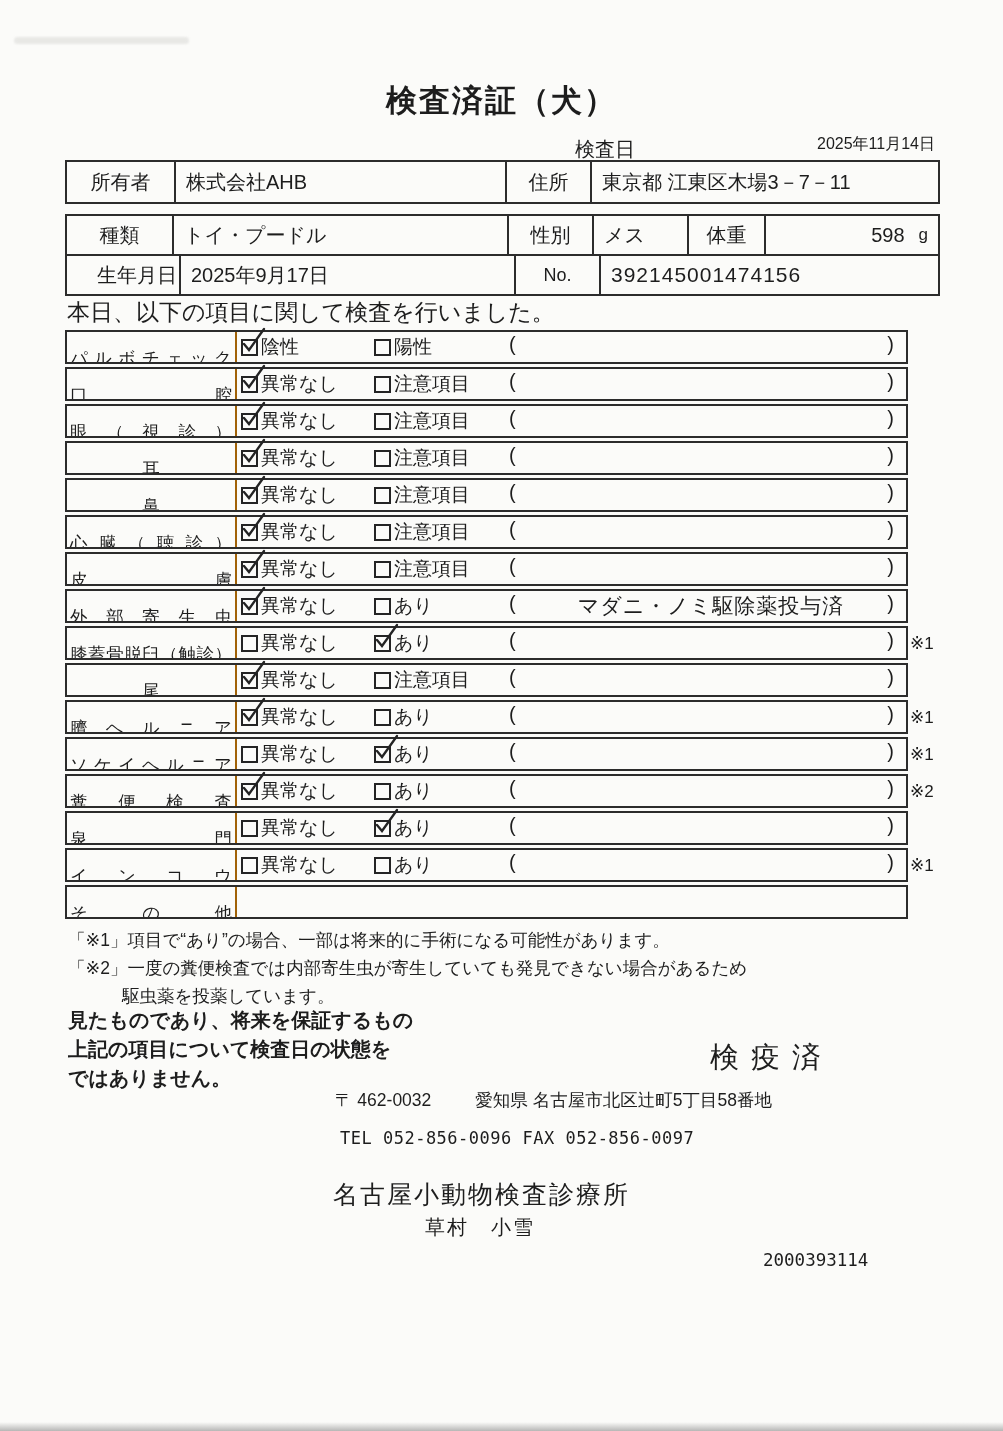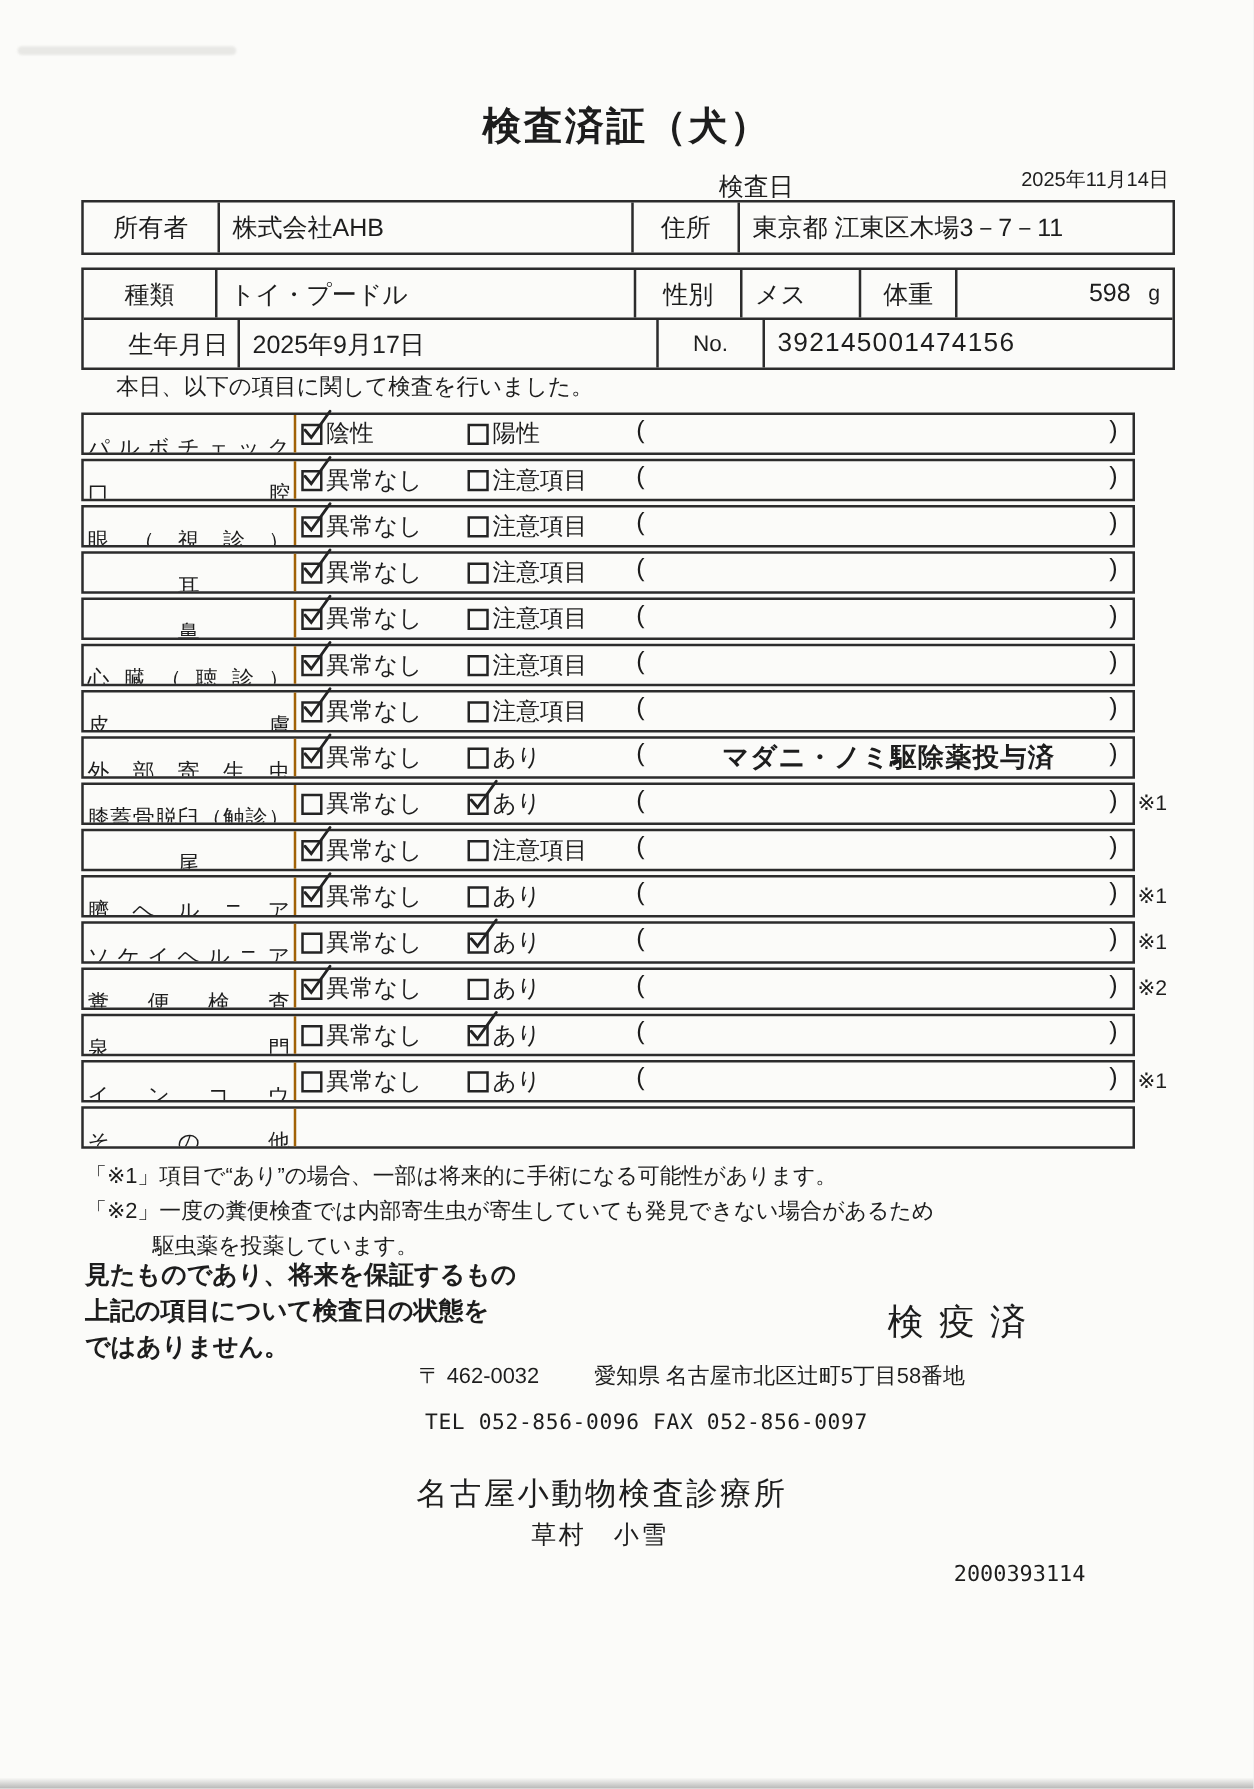--- a/index.html
+++ b/index.html
@@ -20,21 +20,21 @@
   .tc{box-sizing:border-box;padding:0 10px;display:flex;align-items:center;font-size:20px;overflow:hidden;white-space:nowrap;}
   .tc + .tc{border-left:2px solid #2c2c2c;}
   .tc.lab{justify-content:center;}
   .tc.right{justify-content:flex-end;}
   .owner-table{top:160px;left:65px;width:875px;height:44px;}
   .pet-table{top:214px;left:65px;width:875px;height:82px;}
   .unit{font-size:17px;margin-left:14px;}
   .no-cell{font-size:18px;}
   .num-cell{font-size:21px;letter-spacing:1px;}
 
-  .intro{top:297px;left:67px;font-size:18px;margin-left:26px;}
+  .intro{top:297px;left:67px;font-size:23px;}
 
   
   .exam-table{top:330px;left:65px;width:843px;}
   .exam-row{display:flex;height:30px;border:2px solid #2c2c2c;margin-bottom:3px;position:relative;box-sizing:content-box;}
   .exam-label{
     width:170px;flex:none;border-right:2px solid #a16207;box-sizing:border-box;
     padding:11px 3px;font-size:17.5px;line-height:30px;
     text-align:justify;text-align-last:justify;overflow:hidden;
   }
   .exam-label.center{text-align:center;text-align-last:center;}
@@ -42,21 +42,21 @@
   .opt{position:absolute;top:50%;transform:translateY(-50%);display:inline-flex;align-items:center;font-family:Liberation Serif, serif;}
   .opt.opt1{left:4px;}
   .opt.opt2{left:137px;}
   .opt-t{font-size:19px;}
   .cb{display:inline-block;width:13px;height:13px;border:2px solid #242424;position:relative;margin-right:3px;flex:none;}
   .ck{position:absolute;left:-3px;top:-14px;width:27px;height:27px;overflow:visible;}
   .ck path{stroke:#232323;stroke-width:2.3;fill:none;stroke-linecap:round;}
   .paren{position:absolute;top:1px;font-size:20px;}
   .paren.open{left:272px;}
   .paren.close{right:12px;}
-  .note{position:absolute;left:288px;width:372px;top:1px;text-align:center;font-weight:700;font-size:21px;letter-spacing:1px;white-space:nowrap;}
+  .note{position:absolute;left:288px;width:372px;top:1px;text-align:center;font-weight:400;font-size:21px;letter-spacing:1px;white-space:nowrap;}
   .mark{position:absolute;right:-52px;top:5px;width:48px;font-size:17px;}
 
   .fn{font-size:17.5px;white-space:nowrap;}
   .fn1{top:928px;left:68px;}
   .fn2{top:956px;left:68px;}
   .fn3{top:984px;left:122px;}
 
   .disclaimer{top:1006px;left:68px;font-size:20px;line-height:29px;font-weight:600;}
   .stamp{top:1038px;left:710px;font-size:29px;letter-spacing:12px;font-weight:500;}
 
@@ -97,21 +97,21 @@
       <div class="tc" style="width:335px;">トイ・プードル</div>
       <div class="tc lab" style="width:85px;">性別</div>
       <div class="tc" style="width:95px;">メス</div>
       <div class="tc lab" style="width:77px;">体重</div>
       <div class="tc right" style="flex:1;">
         <span>598</span>
         <span class="unit">g</span>
       </div>
     </div>
     <div class="tr">
-      <div class="tc lab" style="width:123px;padding-left:38px;">生年月日</div>
+      <div class="tc lab" style="width:112px;padding-left:38px;">生年月日</div>
       <div class="tc" style="width:335px;">2025年9月17日</div>
       <div class="tc lab no-cell" style="width:85px;">No.</div>
       <div class="tc num-cell" style="flex:1;">392145001474156</div>
     </div>
   </div>
 
   <div class="abs intro">本日、以下の項目に関して検査を行いました。</div>
 
   <div class="abs exam-table">
       <div class="exam-row">

